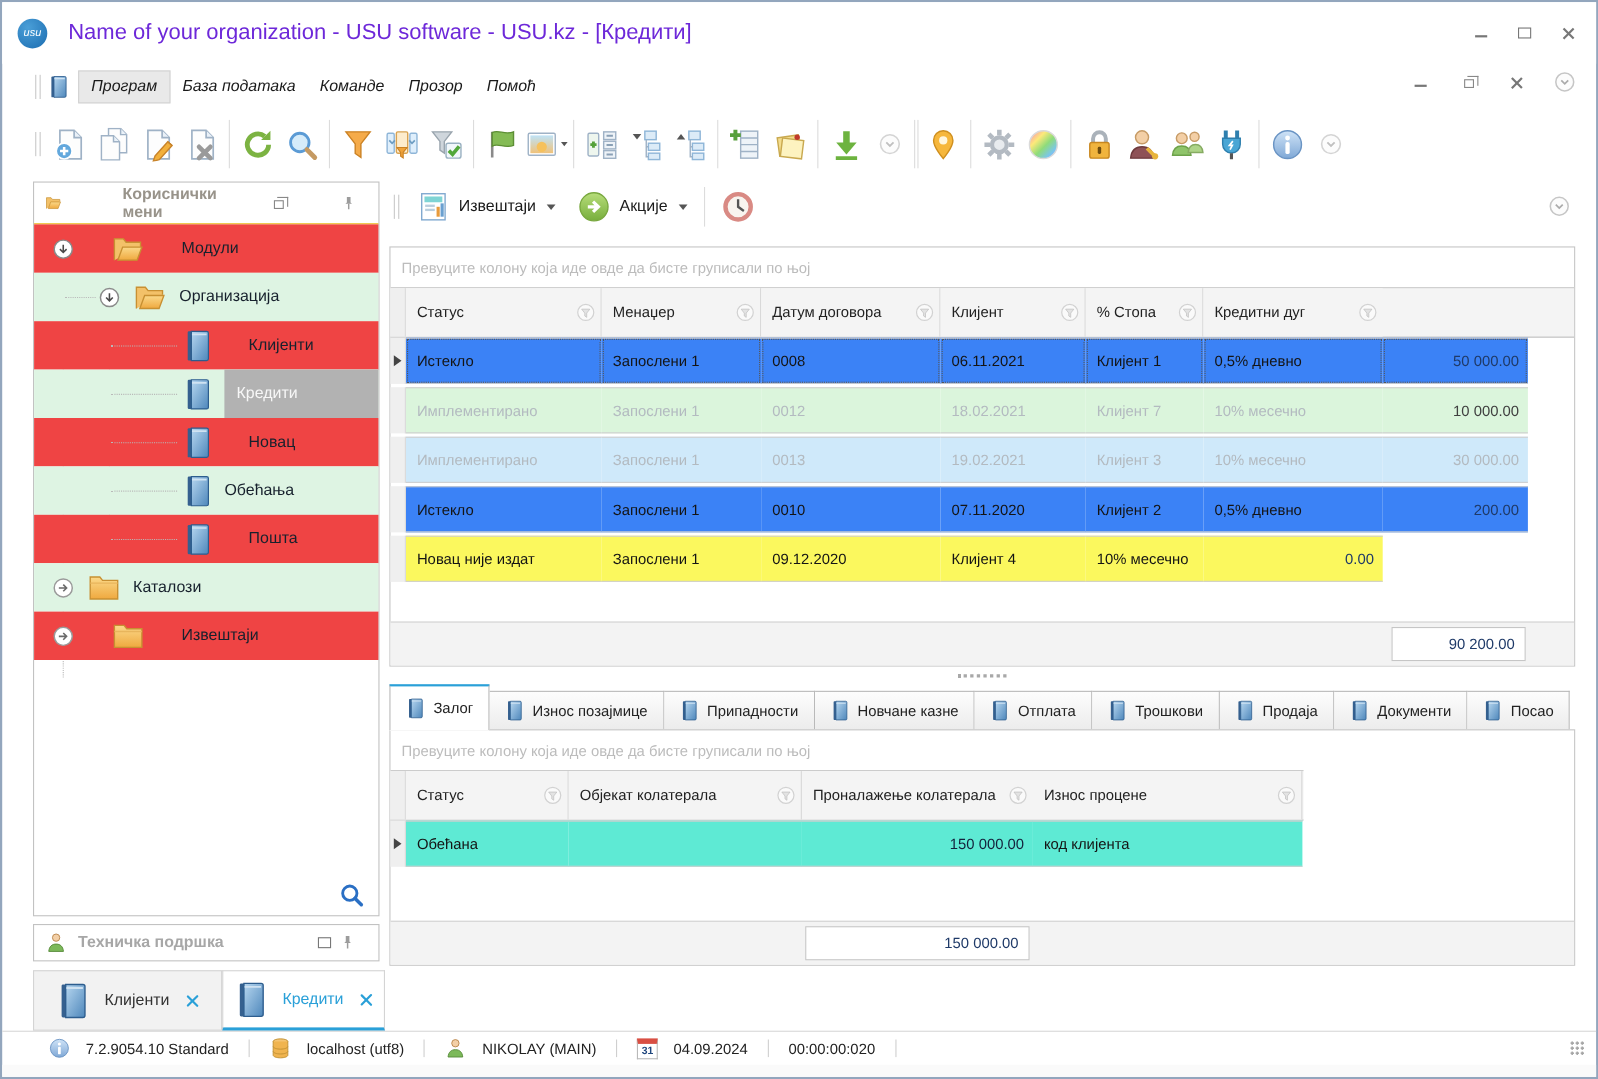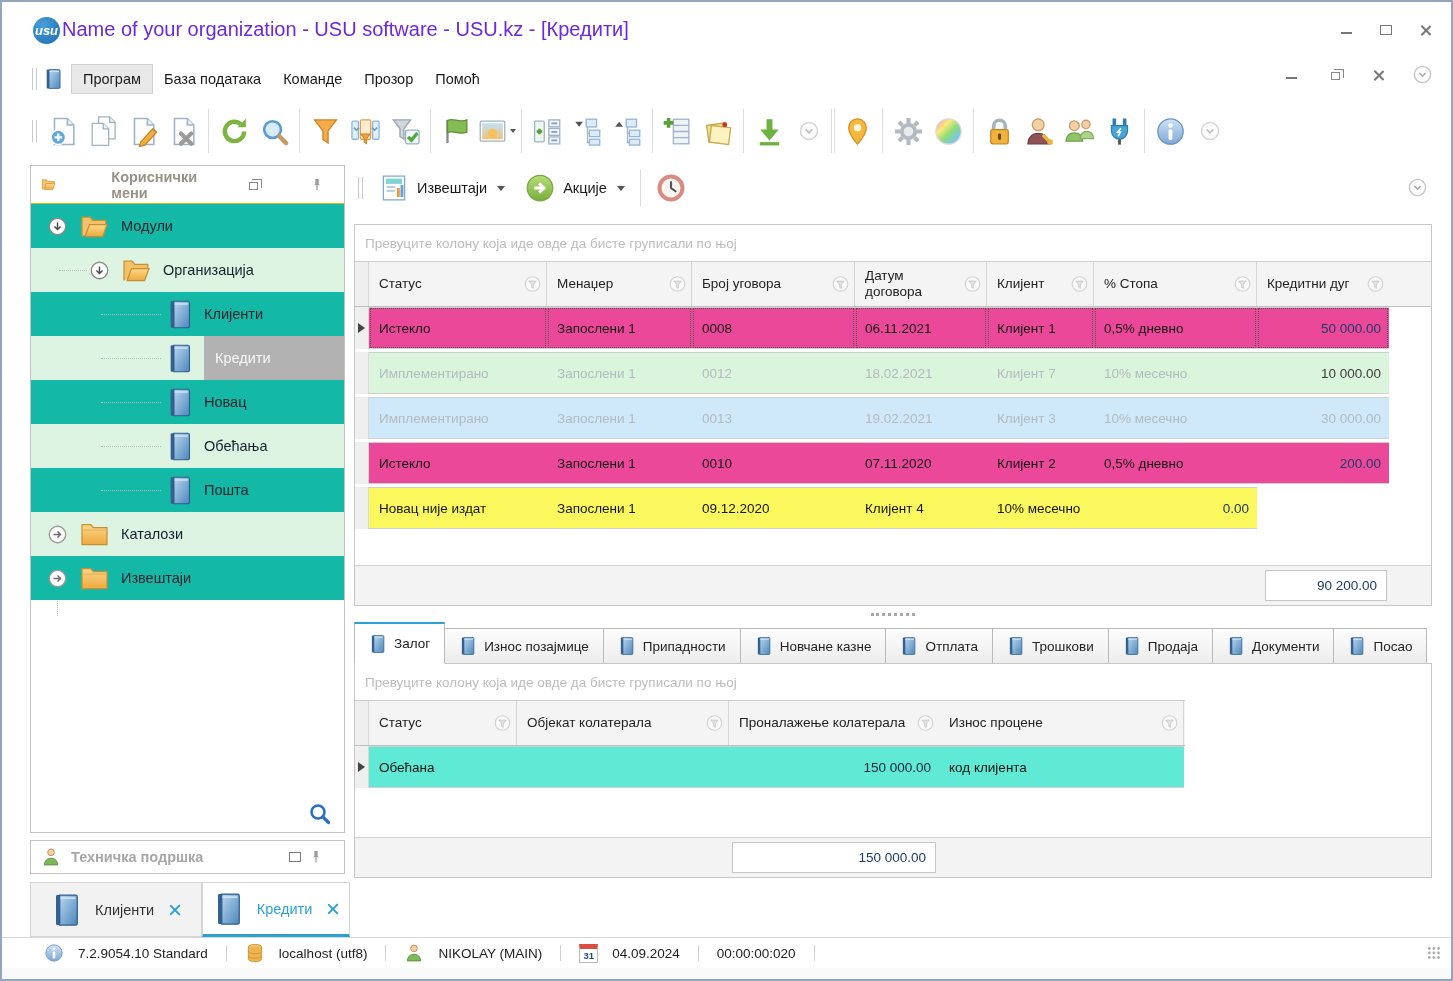--- a/index.html
+++ b/index.html
@@ -2,36 +2,36 @@
 <html><head>
 <meta charset="utf-8">
 <style>
   * { margin:0; padding:0; box-sizing:border-box; }
   html,body { width:1453px; height:981px; }
   body { font-family:"Liberation Sans","DejaVu Sans",sans-serif; background:#fff; position:relative; overflow:hidden; }
   .window { position:absolute; inset:0; border:2px solid #93a6bd; background:#fff; }
 
   
   .titlebar { position:absolute; left:0; top:0; right:0; height:56px; background:#fff; }
-  .logo { position:absolute; left:31px; top:15px; width:27px; height:27px; border-radius:50%;
-          background:radial-gradient(circle at 35% 30%, #4a9fd8, #1b6cb0); color:#fff; font-size:13px;
-          font-style:italic; font-weight:bold; display:flex; align-items:center; justify-content:center; }
+  .logo { position:absolute; left:14px; top:15px; width:27px; height:27px; border-radius:50%;
+          background:radial-gradient(circle at 35% 30%, #4a9fd8, #1b6cb0); color:#fff; font-size:10px;
+          font-style:italic; font-weight:normal; display:flex; align-items:center; justify-content:center; }
   .title-text { position:absolute; left:60px; top:16px; font-size:20px; color:#6d28d9; white-space:nowrap; }
   .win-controls { position:absolute; right:14px; top:18px; display:flex; gap:18px; align-items:center; }
   .wc { width:22px; height:20px; display:flex; align-items:center; justify-content:center; cursor:default; }
   .glyph-min { width:11px; border-bottom:2px solid #777; margin-top:6px; }
   .glyph-max { width:12px; height:10px; border:1.6px solid #777; }
   .glyph-restore { width:9px; height:8px; border:1.4px solid #888; position:relative; background:#fff; margin-top:3px;}
   .glyph-restore::before { content:""; position:absolute; left:2px; top:-4px; width:9px; height:8px; border:1.4px solid #888; border-bottom:none; border-left:none; }
   .x-glyph { position:relative; width:12px; height:12px; }
   .x-glyph::before,.x-glyph::after { content:""; position:absolute; left:5px; top:0; width:1.8px; height:13px; background:#777; }
   .x-glyph::before { transform:rotate(45deg);} .x-glyph::after { transform:rotate(-45deg);}
 
   
-  .menubar { position:absolute; left:0; top:56px; right:0; height:42px; display:flex; align-items:center; }
+  .menubar { position:absolute; left:0; top:56px; right:0; height:42px; display:flex; align-items:center;font-style:italic; }
   .grip { width:5px; height:22px; border-left:1px solid #c9c9c9; border-right:1px solid #c9c9c9; margin:0 6px 0 30px; }
   .menu-book { width:20px; height:22px; margin-right:8px; }
   .menu-item { font-size:14.5px; color:#1a1a1a; padding:6px 11px; cursor:default; }
   .menu-item.active { background:#e9e9e9; border:1px solid #d2d2d2; }
   .mdi-controls { position:absolute; right:18px; top:6px; display:flex; gap:22px; align-items:center; }
 
   
   .toolbar { position:absolute; left:0; top:98px; right:0; height:62px; display:flex; align-items:center; }
   .tb-icon { width:40px; height:44px; display:flex; align-items:center; justify-content:center; cursor:default; }
   .tb-icon svg { width:31px; height:31px; }
@@ -41,21 +41,21 @@
   .caret.sm { border-left-width:3.4px; border-right-width:3.4px; border-top-width:4.4px; }
 
   
   .sidebar { position:absolute; left:28px; top:163px; width:315px; height:668px; border:1px solid #c2c2c2; background:#fff; }
   .sb-header { height:38px; display:flex; align-items:center; padding:0 10px; border-bottom:1px solid #eab308;gap:46px; }
   .sb-header svg { width:20px; height:17px; margin-right:9px; }
   .sb-title { font-size:14.5px; font-weight:bold; color:#98938a; flex:1; }
   .sb-hbtn { width:26px; display:flex; justify-content:center; align-items:center; }
   .tree { position:relative; }
   .tree-row { height:44px; display:flex; align-items:center; font-size:14.5px; color:#17212d; cursor:default; position:relative; }
-  .tr-blue { background:#14b8a6; } .tr-green { background:#def4e3; }
+  .tr-blue { background:#ef4444;gap:22px; } .tr-green { background:#def4e3; }
   .exp { width:21px; height:21px; flex:none; }
   .tree-row svg.folder { width:31px; height:25px; flex:none; }
   .tree-row svg.book { width:27px; height:31px; flex:none; }
   .lv0 { padding-left:16px; } .lv0 .exp { margin-right:11px; }
   .lv1 { padding-left:58px; } .lv1 .exp { margin-right:11px; }
   .lv2 { padding-left:135px; }
   .tree-label { margin-left:11px; }
   .sel-label { flex:1; align-self:stretch; display:flex; align-items:center; background:#b2b2b2; color:#f7f7f7; padding-left:11px; margin-left:11px; }
   .vline { position:absolute; border-left:1px dotted #b9b9b9; width:0; }
   .hdot { position:absolute; border-top:1px dotted #b9b9b9; height:0; }
@@ -78,21 +78,21 @@
   .bgrid { display:grid; grid-template-columns:14px 148px 212px 210px 245px; }
   .g-head { border-top:1px solid #cccccc; border-bottom:1px solid #bfbfbf; background:#f4f4f4; }
   .g-hcell { position:relative; padding:5px 26px 5px 10px; font-size:13.5px; color:#222; min-height:44px; display:flex; align-items:center; border-right:1px solid #d6d6d6; background:#f4f4f4; line-height:1.15; }
   .hfilter { position:absolute; right:4px; top:50%; transform:translateY(-50%); width:19px; height:19px; }
   .g-ind { background:#efefef; border-right:1px solid #d9d9d9; position:relative; }
   .g-row { height:42px; margin-bottom:3px; }
   .g-row .g-cell { font-size:13.5px; color:#141414; display:flex; align-items:center; padding-left:10px; border-top:1px solid #cfcfcf; border-bottom:1px solid #cfcfcf; }
   .g-cell.num { justify-content:flex-end; padding-right:8px; color:#1f3a68; }
   .g-row.dim .g-cell { color:#b3bac0; }
   .g-row.selected .g-cell { outline:1px dotted #555; outline-offset:-2px; }
-  .row-pink .g-cell { background:#ec4899; }
+  .row-pink .g-cell { background:#3b82f6; }
   .row-green .g-cell { background:#dbf5dc; }
   .row-blue .g-cell { background:#cfe9fa; }
   .row-yellow .g-cell { background:#fbf85e; }
   .row-lime .g-cell { background:#5eead4; }
   .ind-arrow { position:absolute; left:3px; top:50%; transform:translateY(-50%); width:0; height:0; border-left:7px solid #444; border-top:5px solid transparent; border-bottom:5px solid transparent; }
   .summary { position:absolute; left:0; right:0; bottom:0; height:40px; background:#f3f3f3; border-top:1px solid #d2d2d2; }
   .sumbox { position:absolute; top:4px; height:31px; background:#fff; border:1px solid #c6c6c6; font-size:13.5px; color:#1f3a68; display:flex; align-items:center; justify-content:flex-end; padding-right:9px; }
   .splitter { position:absolute; left:2px; right:2px; top:441px; height:16px; display:flex; align-items:center; justify-content:center; }
   .splitter-dots { width:44px; border-top:3px dotted #a8a8a8; }
 
@@ -715,26 +715,20 @@
               <use href="#i-filter-small"></use>
             </svg>
           </div>
         <div class="g-hcell">
             <span>Менаџер</span>
             <svg class="hfilter">
               <use href="#i-filter-small"></use>
             </svg>
           </div>
         <div class="g-hcell">
-            <span>Број уговора</span>
-            <svg class="hfilter">
-              <use href="#i-filter-small"></use>
-            </svg>
-          </div>
-        <div class="g-hcell">
             <span>Датум договора</span>
             <svg class="hfilter">
               <use href="#i-filter-small"></use>
             </svg>
           </div>
         <div class="g-hcell">
             <span>Клијент</span>
             <svg class="hfilter">
               <use href="#i-filter-small"></use>
             </svg>

